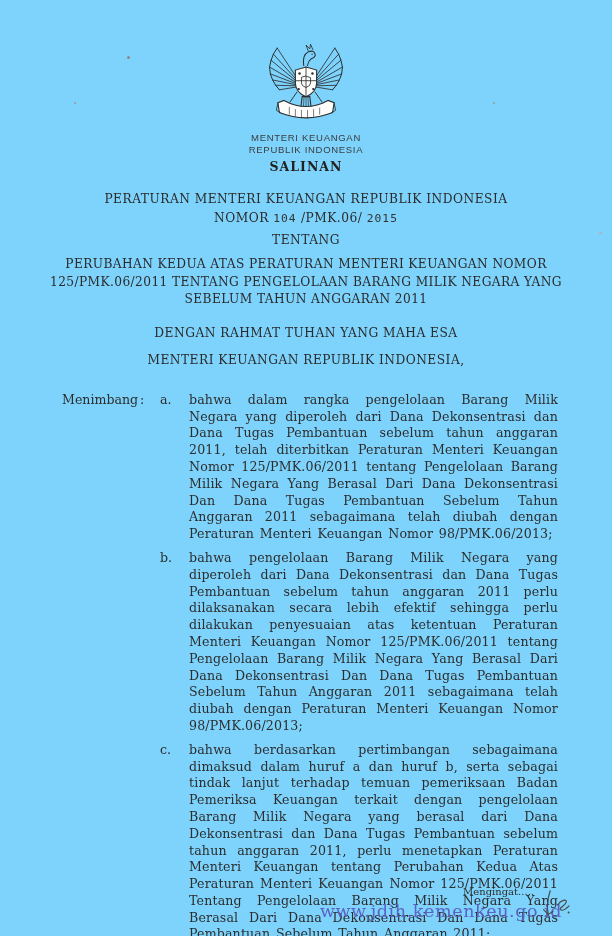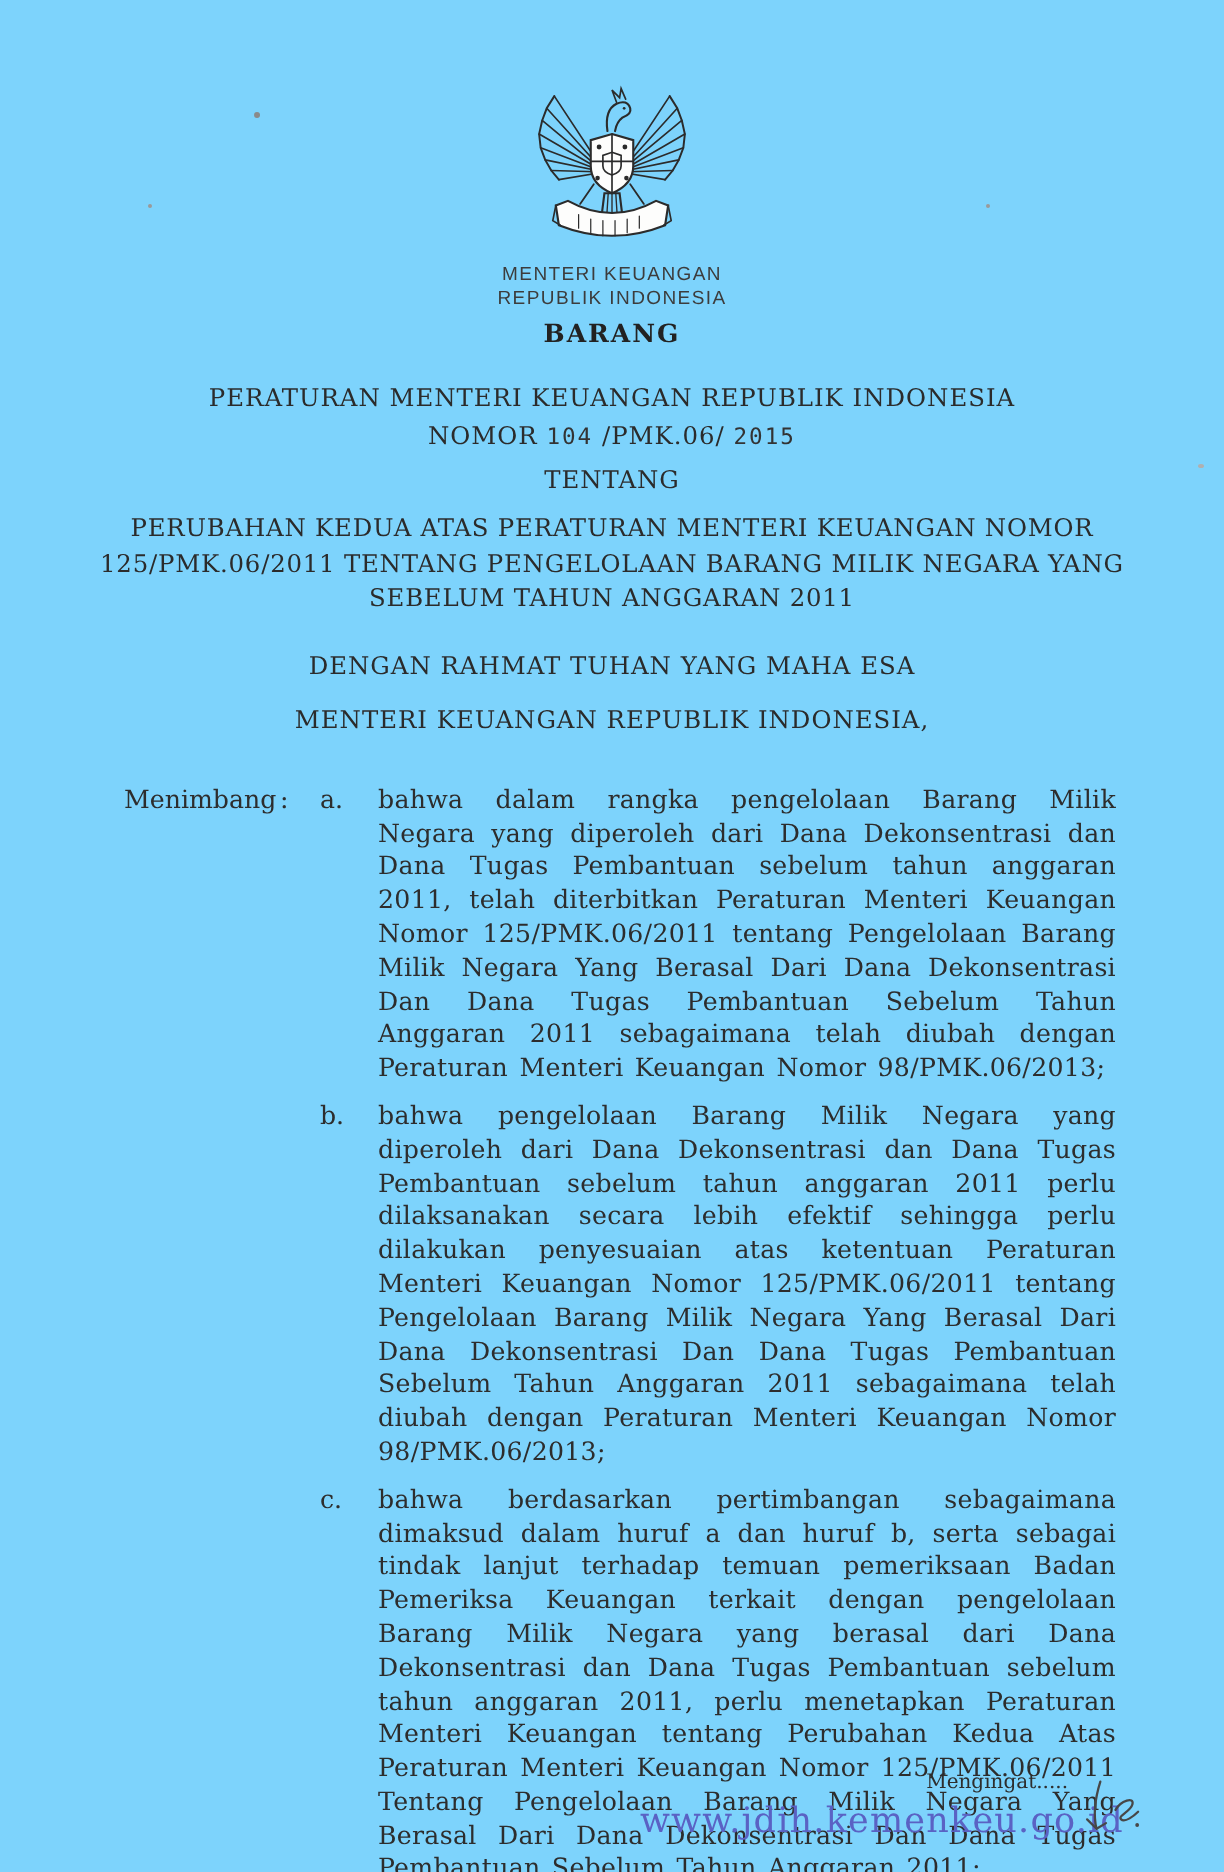--- a/index.html
+++ b/index.html
@@ -117,21 +117,21 @@
 
         <path d="M13,80 L21,77 Q50,93 79,77 L87,80 L85,93 Q50,107 15,93 Z" fill="#fdfdfc"></path>
         <path d="M13,80 L11,90 L16,93 M87,80 L89,90 L84,93" stroke-width="1.1"></path>
         <path d="M28,86 L28,95 M36,89 L36,98 M44,90 L44,100 M52,90 L52,100 M60,89 L60,98 M68,87 L68,95" stroke-width="0.8"></path>
       </svg>
     </div>
     <div class="ministry">
       <div>MENTERI KEUANGAN</div>
       <div>REPUBLIK INDONESIA</div>
     </div>
-    <div class="salinan">BARANG</div>
+    <div class="salinan">SALINAN</div>
   </div>
 
   <div class="title-line t1">PERATURAN MENTERI KEUANGAN REPUBLIK INDONESIA</div>
 
   <div class="title-line nomor-line">
     <span>NOMOR</span>
     <span class="nomor-fill">104</span>
     <span>/PMK.06/</span>
     <span class="nomor-fill">2015</span>
   </div>

